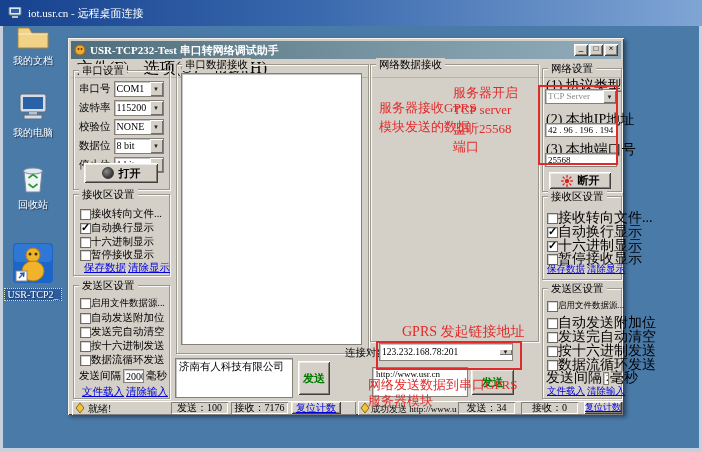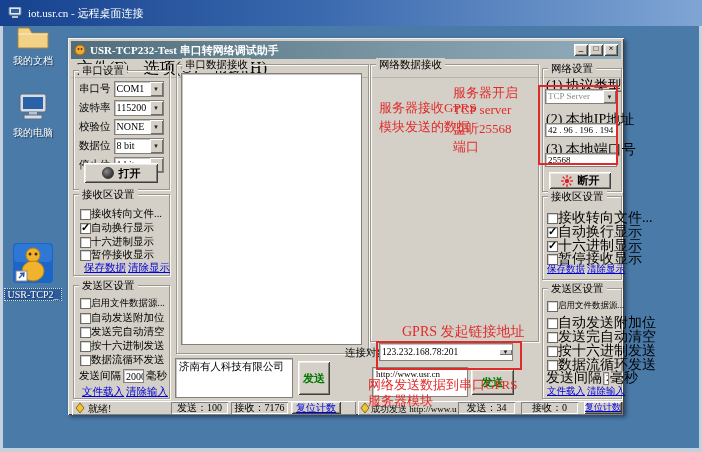--- a/index.html
+++ b/index.html
@@ -85,20 +85,29 @@
   </div>
   <div class="dicon" style="left:4px;top:92px;">
     <svg width="34" height="30">
       <rect x="4" y="2" width="26" height="18" rx="2" fill="#d6dde8" stroke="#5a6a7a"></rect>
       <rect x="7" y="5" width="20" height="12" fill="#2a62a8"></rect>
       <rect x="13" y="20" width="8" height="3" fill="#b9c2cc"></rect>
       <rect x="8" y="23" width="18" height="4" fill="#d6dde8" stroke="#5a6a7a"></rect>
     </svg>
     <div class="dlbl">我的电脑</div>
   </div>
+  <div class="dicon" style="left:4px;top:162px;">
+    <svg width="30" height="32">
+      <path d="M6 9 L24 9 L22 30 L8 30 Z" fill="#eef4f8" stroke="#7a8a9a"></path>
+      <ellipse cx="15" cy="9" rx="9.5" ry="3" fill="#dfe8f0" stroke="#7a8a9a"></ellipse>
+      <path d="M10.5 16 l4.5 -3.5 l4.5 3.5" stroke="#2a9a2a" fill="none" stroke-width="1.6"></path>
+      <path d="M10.5 22 l4.5 3.5 l4.5 -3.5" stroke="#2a9a2a" fill="none" stroke-width="1.6"></path>
+    </svg>
+    <div class="dlbl">回收站</div>
+  </div>
   <div class="dicon" style="left:4px;top:242px;">
     <svg width="42" height="42">
       <rect x="1" y="1" width="40" height="40" rx="4" fill="#1b66c8"></rect>
       <rect x="2" y="2" width="38" height="18" rx="4" fill="#3c82dd" opacity="0.6"></rect>
       <circle cx="21" cy="13" r="7" fill="#f2b32c" stroke="#b97f14"></circle>
       <ellipse cx="21" cy="29" rx="11" ry="10" fill="#f2b32c" stroke="#b97f14"></ellipse>
       <circle cx="18" cy="12" r="1.5" fill="#40300a"></circle>
       <circle cx="24" cy="12" r="1.5" fill="#40300a"></circle>
       <rect x="4" y="29" width="11" height="10" fill="#ffffff" stroke="#8a8a8a"></rect>
       <path d="M7 36 L12 31 M8 31.5 L12 31 L11.5 35" stroke="#2a5aa8" stroke-width="1.4" fill="none"></path>

